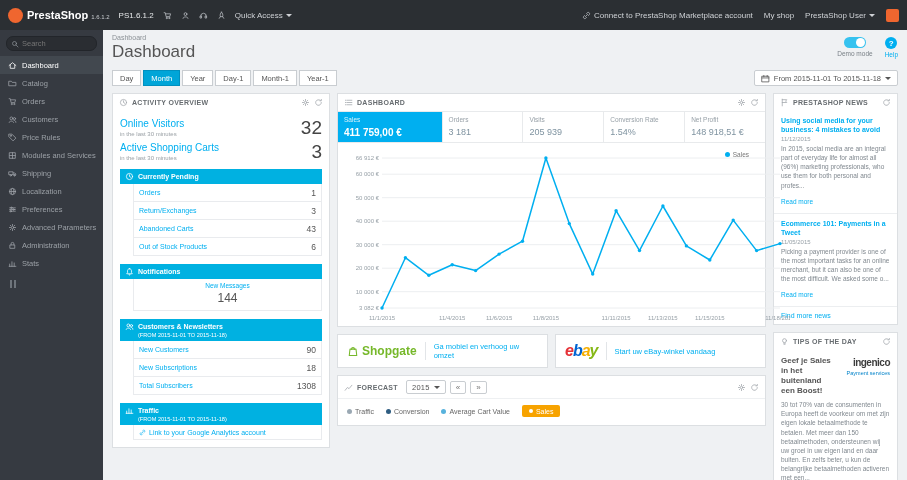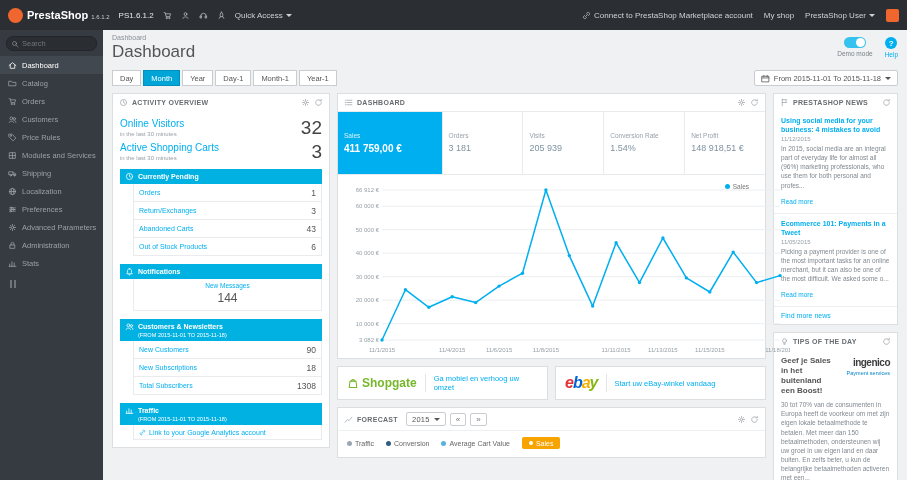--- a/index.html
+++ b/index.html
@@ -71,21 +71,21 @@
   .row-label{color:#00aff0;font-size:7px;display:flex;align-items:center;gap:3px}
   .row-val{font-size:8.5px;color:#555}
   .notif{margin-left:13px;border:1px solid #e9ebee;border-top:none;display:flex;text-align:center}
   .notif-cell{flex:1;padding:3px 2px 5px;cursor:pointer}
   .notif-cell+.notif-cell{border-left:1px solid #e9ebee}
   .notif-label{color:#00aff0;font-size:6.5px}
   .notif-val{font-size:12px;color:#555;margin-top:2px}
 
   
   .kpis{display:flex;border-top:1px solid #e8eaec;border-bottom:1px solid #e8eaec}
-  .kpi{flex:1;min-width:0;padding:20px 6px;border-right:1px solid #e8eaec;cursor:pointer}
+  .kpi{flex:1;min-width:0;padding:4px 6px;border-right:1px solid #e8eaec;cursor:pointer}
   .kpi:last-child{border-right:none}
   .kpi-label{font-size:6.5px;color:#98a1a8}
   .kpi-val{font-size:9px;color:#7f93a0;margin-top:4px;white-space:nowrap;overflow:hidden}
   .kpi.active{background:#00aff0;flex:1.35}
   .kpi.active .kpi-label{color:#d8f3fc}
   .kpi.active .kpi-val{color:#fff;font-weight:bold;font-size:10px}
   .chart-wrap{position:relative;padding:5px 6px 2px}
   .chart-legend{position:absolute;top:8px;right:16px;font-size:6.5px;color:#777;display:flex;gap:3px;align-items:center}
   .dot{width:5px;height:5px;border-radius:50%;flex-shrink:0}
 

